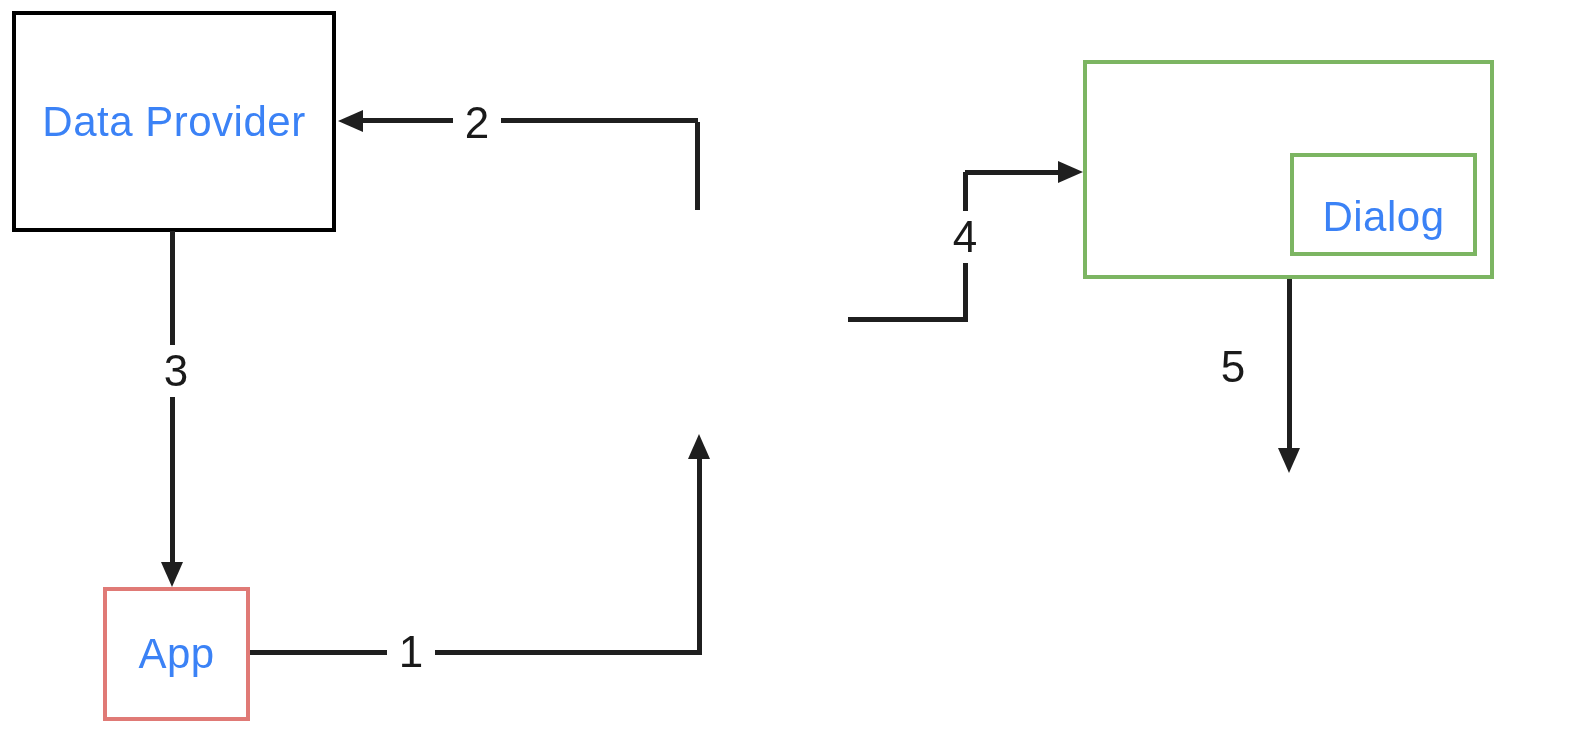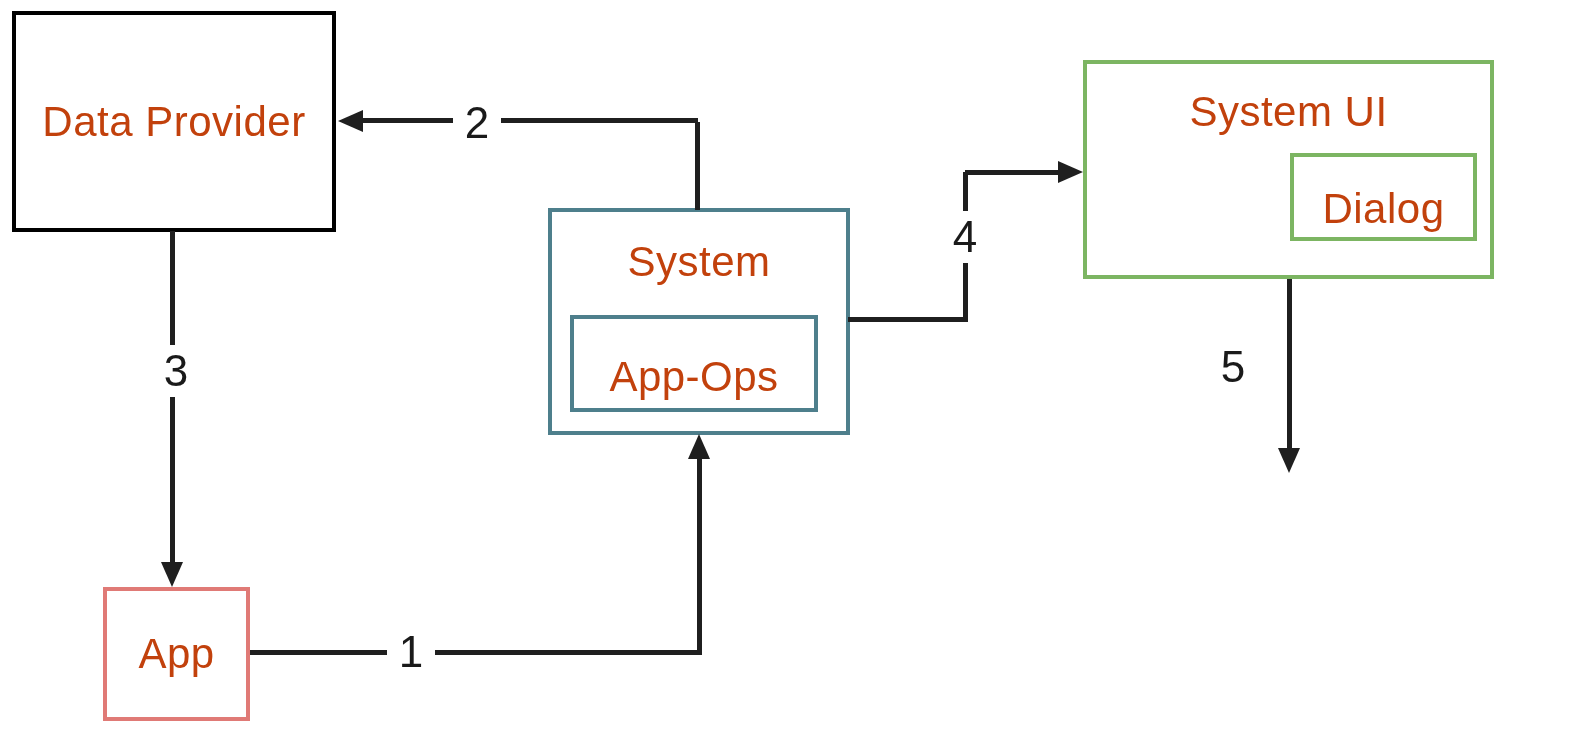--- a/index.html
+++ b/index.html
@@ -17,39 +17,39 @@
 
   
   .node {
     position: absolute;
     border: 4px solid #000;
     background: #ffffff;
     display: flex;
     align-items: center;
     justify-content: center;
     font-size: 42px;
-    color: #c2410c;
+    color: #3b82f6;
     letter-spacing: 0.5px;
   }
   .node.composite {
     display: block;
     text-align: center;
   }
   .node.composite > .node-label {
     display: block;
     width: 100%;
   }
 
   #data-provider { left: 12px;  top: 11px;  width: 324px; height: 221px; }
   #system        { left: 548px; top: 208px; width: 302px; height: 227px; }
   #system .node-label { padding-top: 26px; }
   #app-ops       { left: 18px;  top: 103px; width: 248px; height: 97px; }
   #system-ui     { left: 1083px; top: 60px; width: 411px; height: 219px; }
   #system-ui .node-label { padding-top: 24px; }
-  #dialog        { left: 203px; top: 89px;  width: 187px; height: 88px; }
+  #dialog        { left: 203px; top: 89px;  width: 187px; height: 103px; }
   #permission-manager { left: 1010px; top: 473px; width: 486px; height: 211px; }
   #app           { left: 103px; top: 587px; width: 147px; height: 134px; }
 
   
   .inner { position: absolute; }
 
   
   .seg {
     position: absolute;
     background: #1f1f1f;
@@ -108,29 +108,22 @@
 </style>
 </head>
 <body>
 
 <div class="canvas">
 
   <div class="node" id="data-provider" style="border-color: rgb(0, 0, 0);">
     <span class="node-label">Data Provider</span>
   </div>
 
-  <div class="node composite" id="system" style="border-color: rgb(78, 127, 140);">
-    <span class="node-label">System</span>
-    <div class="node inner" id="app-ops" style="border-color: rgb(78, 127, 140);">
-      <span class="node-label">App-Ops</span>
-    </div>
-  </div>
 
   <div class="node composite" id="system-ui" style="border-color: rgb(124, 181, 98);">
-    <span class="node-label">System UI</span>
     <div class="node inner" id="dialog" style="border-color: rgb(124, 181, 98);">
       <span class="node-label">Dialog</span>
     </div>
   </div>
 
 
   <div class="node" id="app" style="border-color: rgb(224, 122, 118); align-items: center;">
     <span class="node-label">App</span>
   </div>
 

